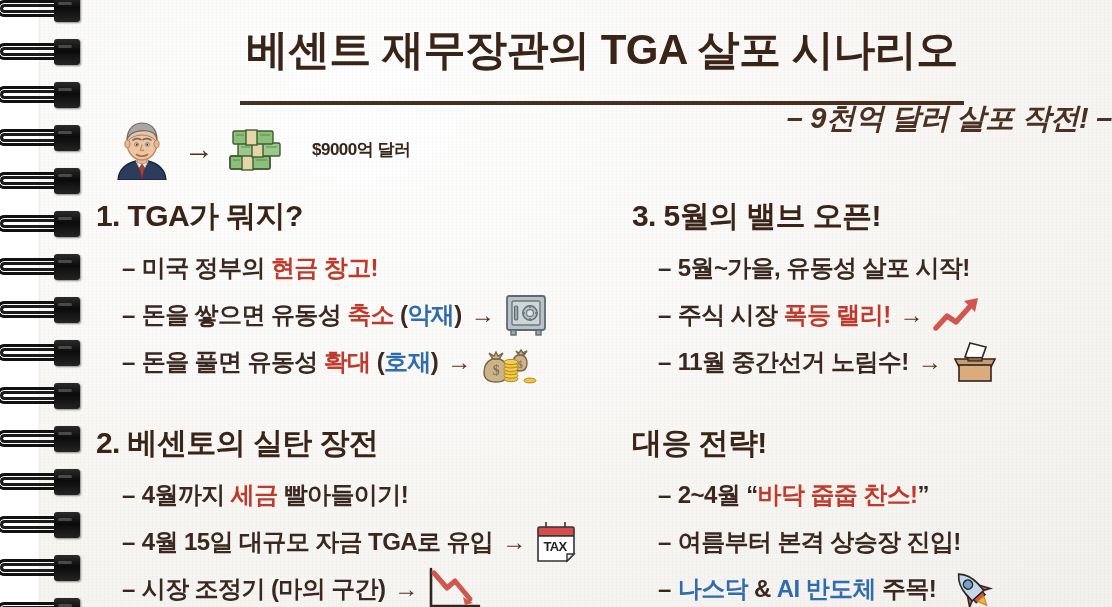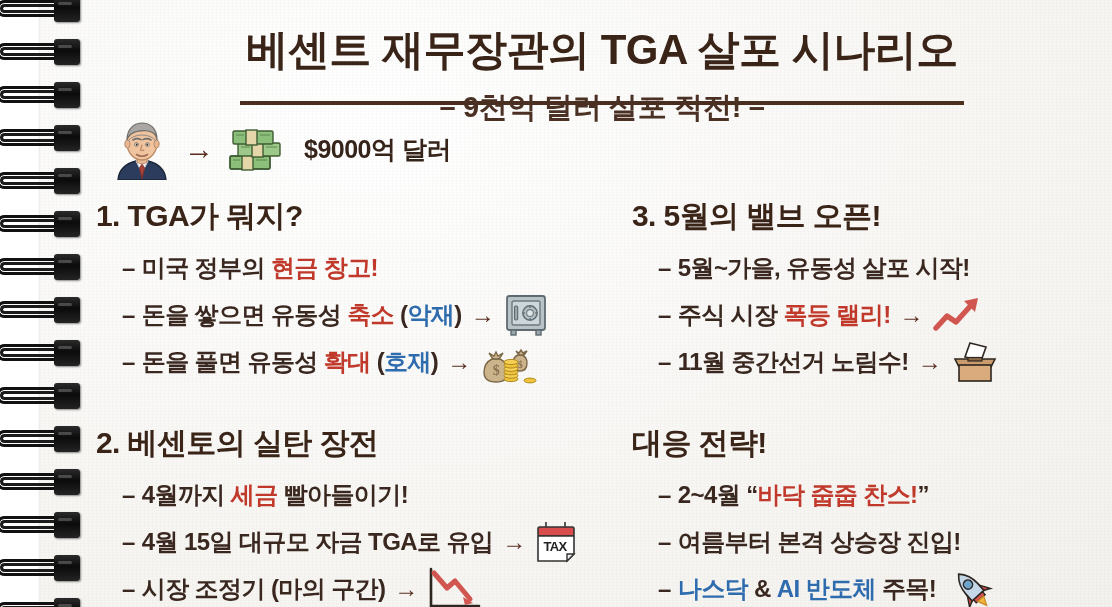--- a/index.html
+++ b/index.html
@@ -59,29 +59,29 @@
   }
 
   .title-wrap { position:absolute; left:0; right:0; top:24px; text-align:center; }
   #title {
     font-size:42px; font-weight:700; letter-spacing:-0.5px;
     color:#3a2418; display:inline-block; padding:0 6px 24px 6px;
     border-bottom:4px solid #4a2f20;
     line-height:1.25;
   }
   #subtitle {
-    position:absolute; left:0; right:0; top:88px; text-align:center;
-    font-size:29px; font-weight:700; color:#4a3124; 
+    position:absolute; left:0; right:0; top:99px; text-align:right;
+    font-size:29px; font-weight:700; color:#4a3124; font-style:italic;
     letter-spacing:-0.3px;
   }
 
   
   #hero { position:absolute; left:18px; top:118px; display:flex; align-items:center; gap:10px; }
   #hero .arrow-h { font-size:30px; color:#5a2d20; font-weight:700; line-height:1; }
-  #hero-amount { font-size:25px; font-weight:700; color:#36241b; margin-left:4px; letter-spacing:-0.5px; }
+  #hero-amount { font-size:17px; font-weight:700; color:#36241b; margin-left:12px; letter-spacing:-0.5px; }
 
   
   .col { position:absolute; top:196px; }
   #col-left  { left:4px;  width:520px; }
   #col-right { left:540px; width:480px; }
 
   .block { position:relative; }
   .block + .block { margin-top:38px; }
   .block-heading {
     font-size:30px; font-weight:700; color:#3a2418; letter-spacing:-0.6px;

